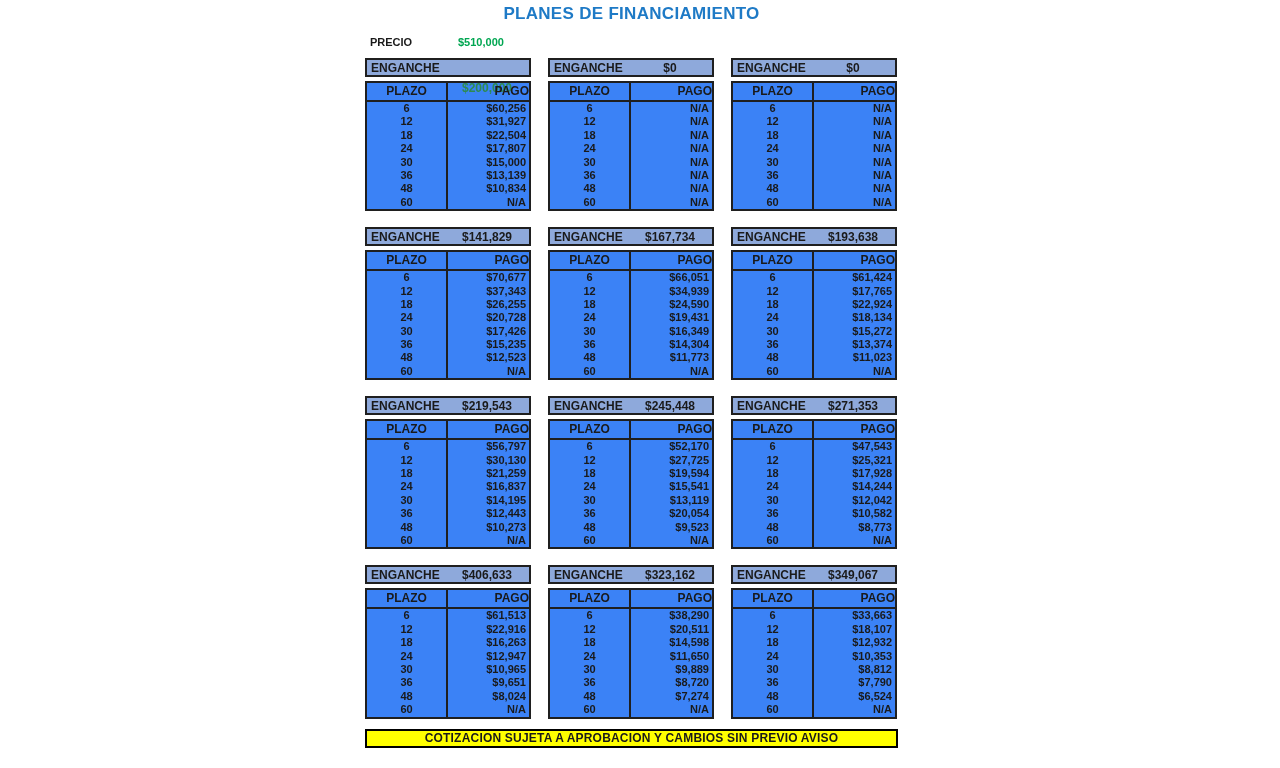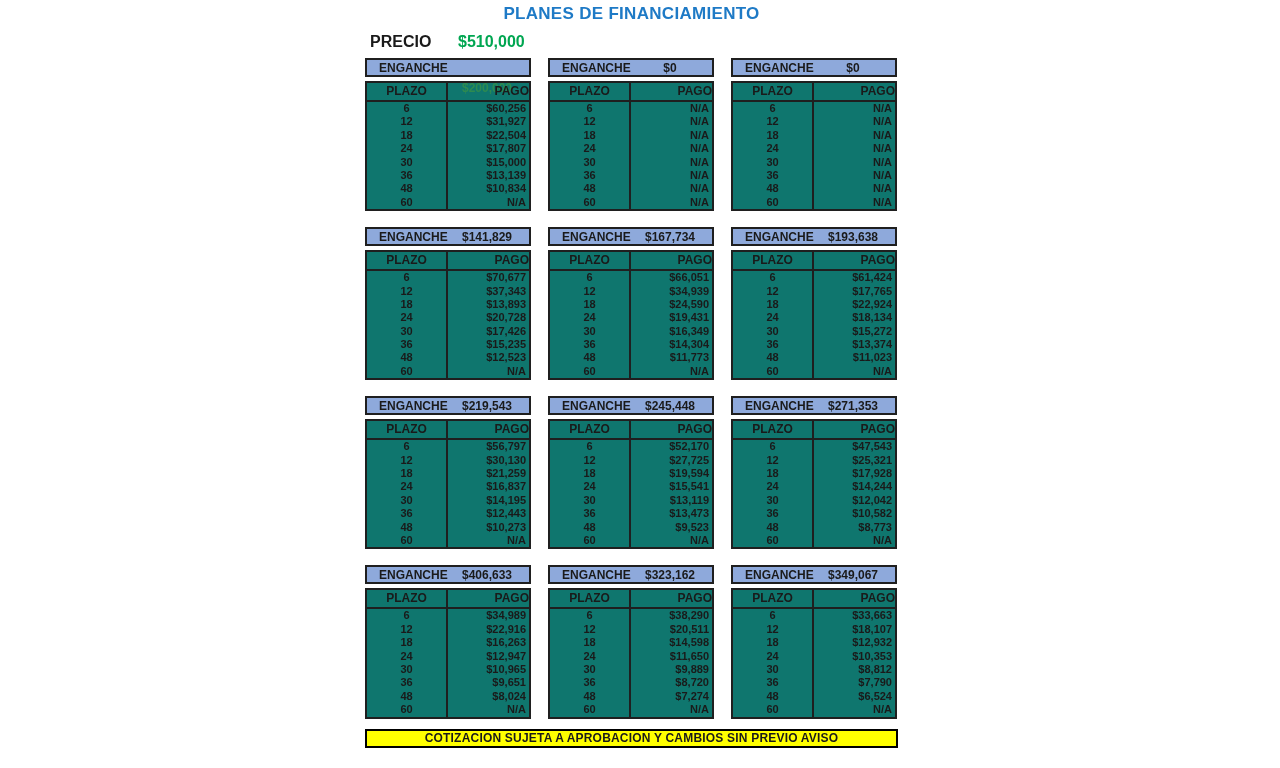--- a/index.html
+++ b/index.html
@@ -15,36 +15,36 @@
   body{
     width:1280px;height:768px;position:relative;background:#ffffff;
     font-family:"Liberation Sans",sans-serif;color:#1a1a1a;overflow:hidden;
   }
   .content{position:absolute;left:365px;top:4px;width:533px;}
   .title{
     text-align:center;font-size:17px;font-weight:bold;color:var(--title-color);
     letter-spacing:0.3px;margin:0 0 10px 0;
   }
   .info{margin-left:5px;}
-  .info-row{display:flex;height:16px;align-items:center;font-size:16px;font-weight:bold;}
+  .info-row{display:flex;height:16px;align-items:center;font-size:11px;font-weight:bold;}
   .info-label{width:88px;}
   .info-value{width:84px;text-align:left;color:var(--green);}
   .grid{
     display:grid;grid-template-columns:repeat(3,166px);
     column-gap:17px;row-gap:16px;margin-top:8px;
   }
   .plan{width:166px;}
   .hbar{
     height:19px;background:var(--header-bg);border:2px solid var(--border);
     display:flex;align-items:center;font-size:12px;font-weight:bold;
   }
-  .hlabel{padding-left:12px;width:78px;}
+  .hlabel{padding-left:4px;width:78px;}
   .hvalue{flex:1;text-align:center;}
   .hvalue.green{color:var(--green-dark);margin-top:40px;}
-  .ptable{margin-top:4px;border:2px solid var(--border);background:#0f766e;}
+  .ptable{margin-top:4px;border:2px solid var(--border);background:#3b82f6;}
   .trow{display:flex;}
   .thead{border-bottom:2px solid var(--border);}
   .thead .c{font-size:12px;height:17px;line-height:17px;text-align:right;font-weight:bold;}
   .c{width:50%;}
   .c.plazo{text-align:center;border-right:2px solid var(--border);font-weight:bold;}
   .tbody .c{font-size:11px;height:13.4px;line-height:13.4px;font-weight:bold;}
   .tbody .c.pago{text-align:right;padding-right:3px;}
   .footer{
     margin-top:10px;height:19px;background:var(--footer-bg);border:2px solid #000;
     text-align:center;font-weight:bold;font-size:12px;line-height:15px;letter-spacing:0.2px;
@@ -220,21 +220,21 @@
             <div class="trow">
               <span class="c plazo">6</span>
               <span class="c pago">$70,677</span>
             </div>
             <div class="trow">
               <span class="c plazo">12</span>
               <span class="c pago">$37,343</span>
             </div>
             <div class="trow">
               <span class="c plazo">18</span>
-              <span class="c pago">$13,893</span>
+              <span class="c pago">$26,255</span>
             </div>
             <div class="trow">
               <span class="c plazo">24</span>
               <span class="c pago">$20,728</span>
             </div>
             <div class="trow">
               <span class="c plazo">30</span>
               <span class="c pago">$17,426</span>
             </div>
             <div class="trow">
@@ -420,21 +420,21 @@
             <div class="trow">
               <span class="c plazo">24</span>
               <span class="c pago">$15,541</span>
             </div>
             <div class="trow">
               <span class="c plazo">30</span>
               <span class="c pago">$13,119</span>
             </div>
             <div class="trow">
               <span class="c plazo">36</span>
-              <span class="c pago">$13,473</span>
+              <span class="c pago">$20,054</span>
             </div>
             <div class="trow">
               <span class="c plazo">48</span>
               <span class="c pago">$9,523</span>
             </div>
             <div class="trow">
               <span class="c plazo">60</span>
               <span class="c pago">N/A</span>
             </div>
           </div>
@@ -494,21 +494,21 @@
       <span class="hvalue">$406,633</span>
     </div>
     <div class="ptable">
       <div class="trow thead">
         <span class="c plazo">PLAZO</span>
         <span class="c pago">PAGO</span>
       </div>
       <div class="tbody">
             <div class="trow">
               <span class="c plazo">6</span>
-              <span class="c pago">$34,989</span>
+              <span class="c pago">$61,513</span>
             </div>
             <div class="trow">
               <span class="c plazo">12</span>
               <span class="c pago">$22,916</span>
             </div>
             <div class="trow">
               <span class="c plazo">18</span>
               <span class="c pago">$16,263</span>
             </div>
             <div class="trow">

